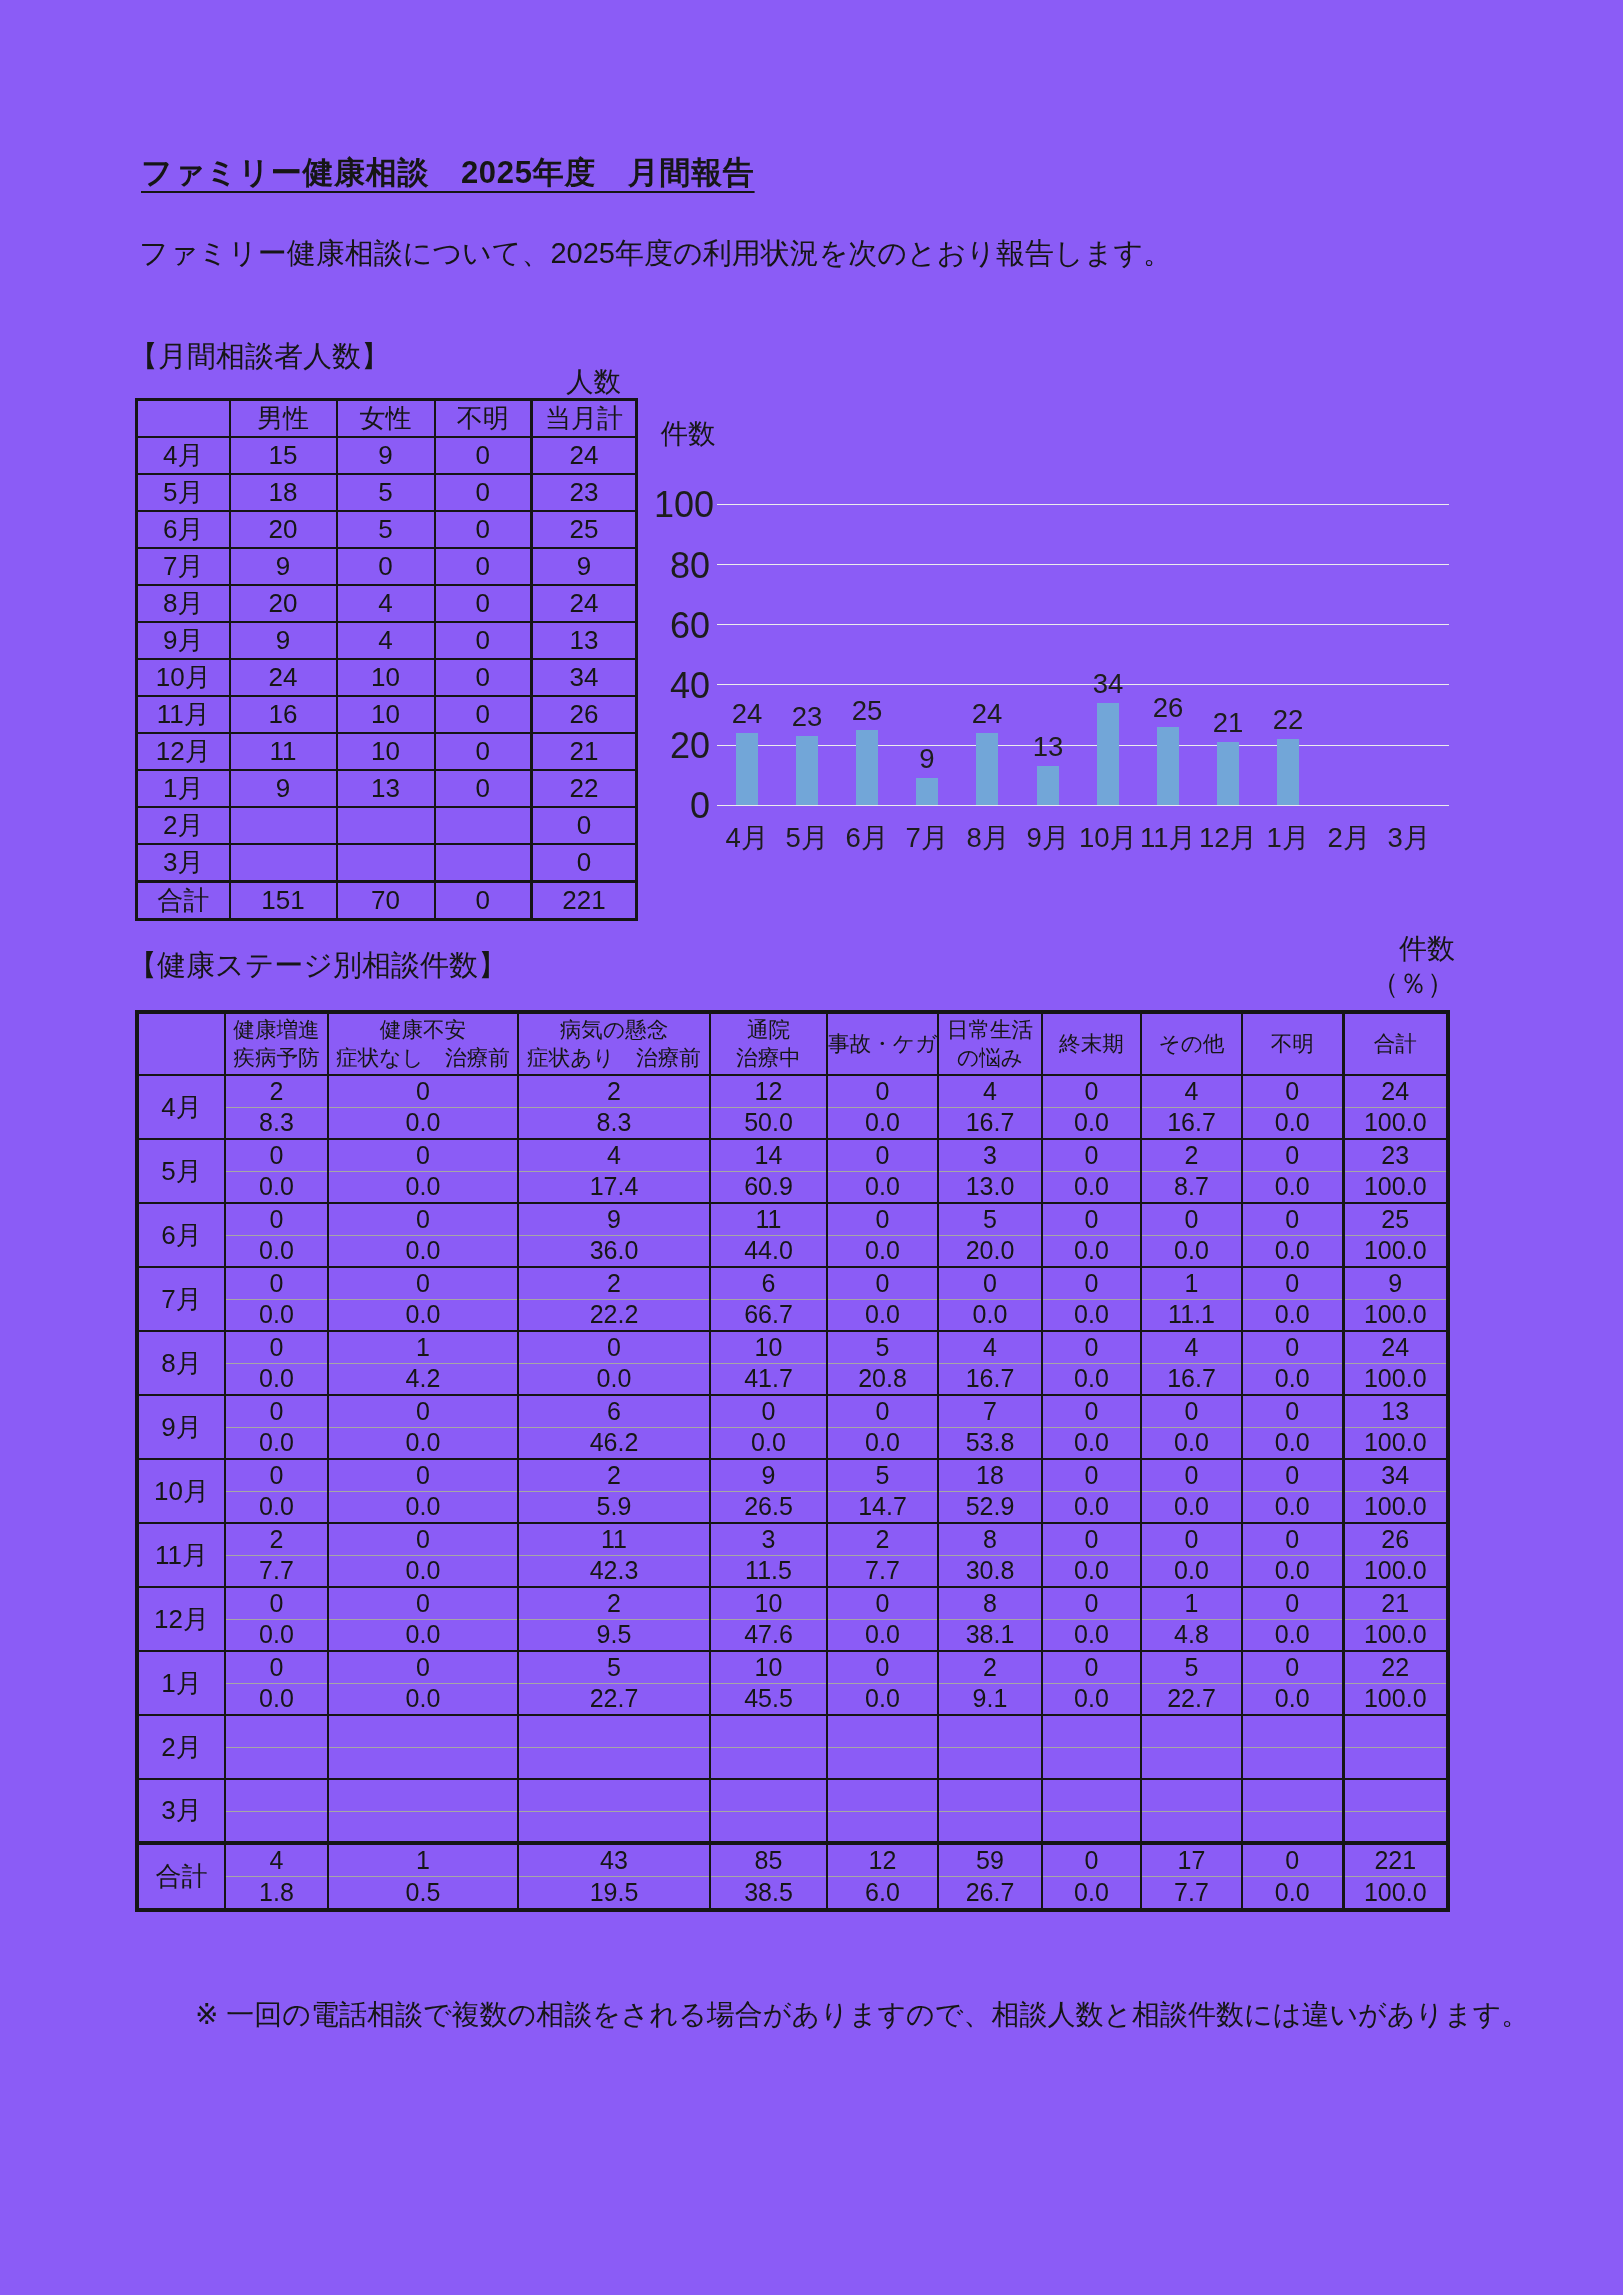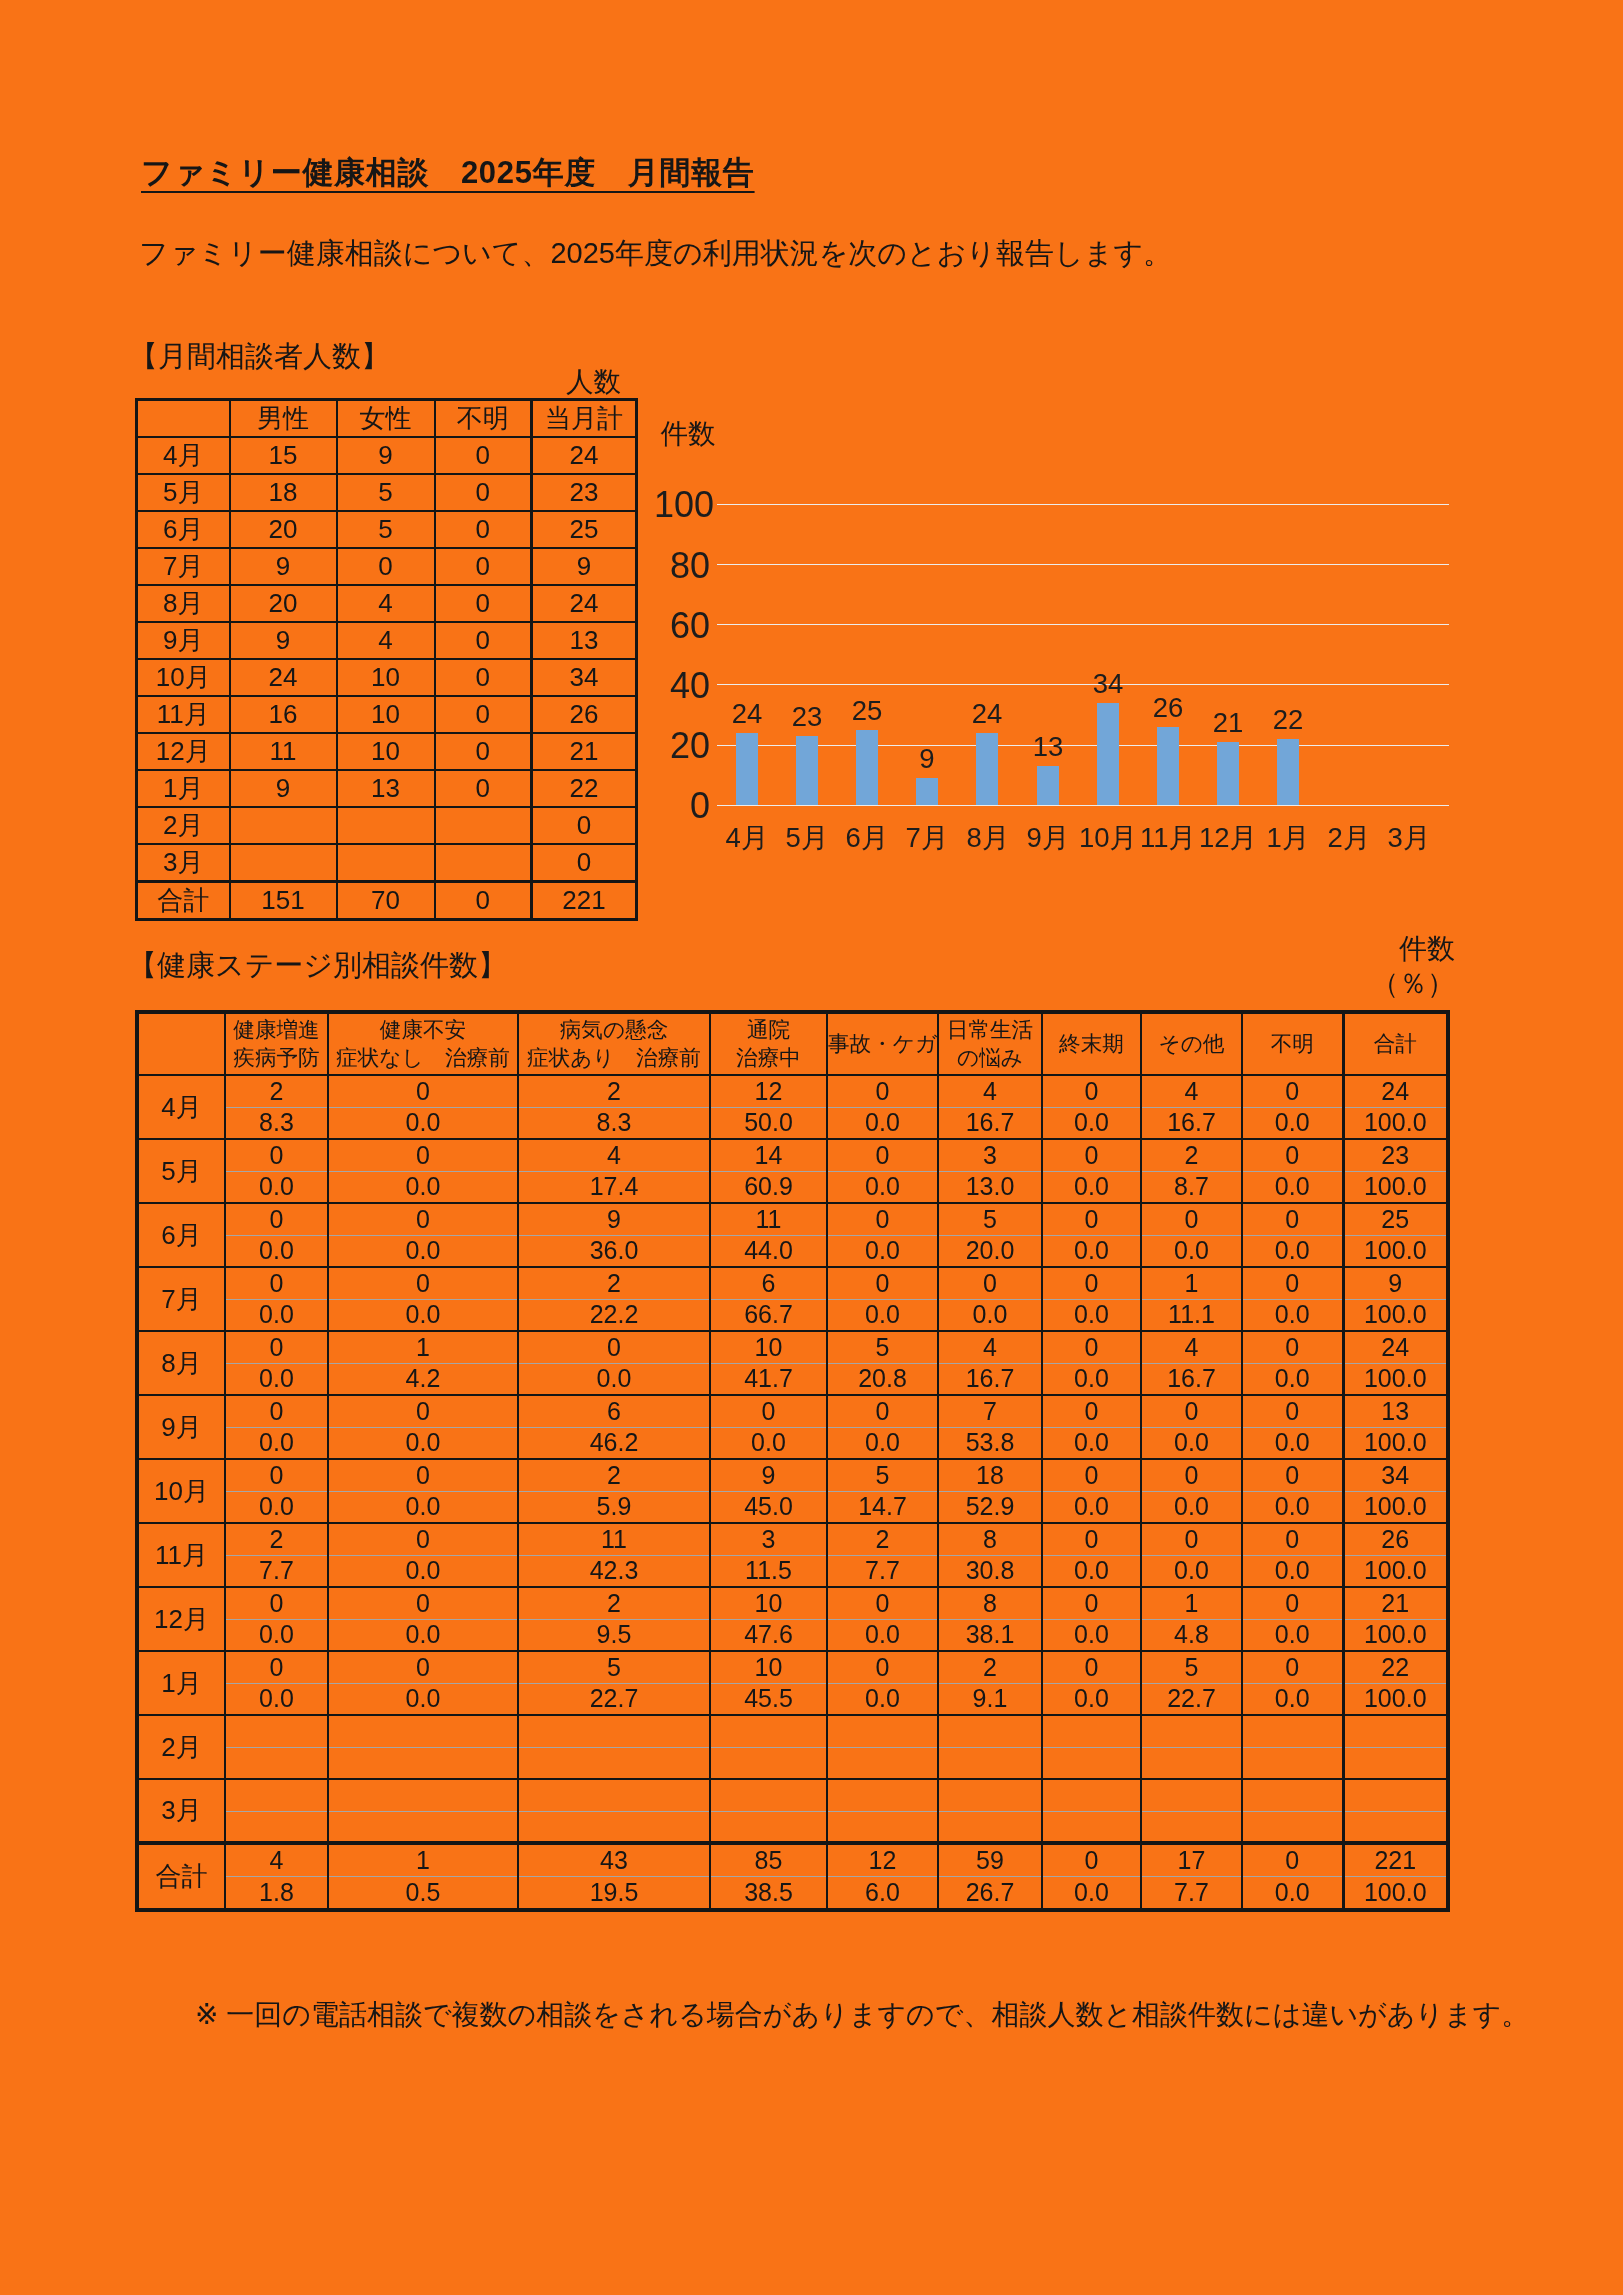--- a/index.html
+++ b/index.html
@@ -1,17 +1,17 @@
 <!DOCTYPE html>
 <html style="font-size:10.5px"><head>
 <meta charset="utf-8">
 <style>
   html,body{margin:0;padding:0;background:#fff;}
   .page{
-    position:relative;width:1623px;height:2295px;background:#f97316;
+    position:relative;width:1623px;height:2295px;background:#8b5cf6;
     font-family:"Liberation Sans","DejaVu Sans",sans-serif;color:#161616;overflow:hidden;
   }
   
   .doc-title{position:absolute;left:141px;top:152px;font-size:31px;font-weight:bold;
     text-decoration:underline;text-decoration-thickness:2px;text-underline-offset:7.8px;letter-spacing:0.7px;}
   .intro{position:absolute;left:139px;top:234px;font-size:29px;}
   .sec1-title{position:absolute;left:129px;top:337px;font-size:29px;}
   .ninzu{position:absolute;left:458px;top:364px;width:163px;text-align:right;font-size:27.5px;}
   .sec2-title{position:absolute;left:128px;top:946px;font-size:29px;}
   .kensu{position:absolute;left:1295px;top:931px;width:160px;text-align:right;font-size:28px;line-height:1.25;}
@@ -449,21 +449,21 @@
           <td>18</td>
           <td>0</td>
           <td>0</td>
           <td>0</td>
           <td class="thick-left">34</td>
         </tr>
         <tr class="pct">
           <td>0.0</td>
           <td>0.0</td>
           <td>5.9</td>
-          <td>45.0</td>
+          <td>26.5</td>
           <td>14.7</td>
           <td>52.9</td>
           <td>0.0</td>
           <td>0.0</td>
           <td>0.0</td>
           <td class="thick-left">100.0</td>
         </tr>
         <tr class="cnt">
           <th class="month-col" rowspan="2">11月</th>
           <td>2</td>

